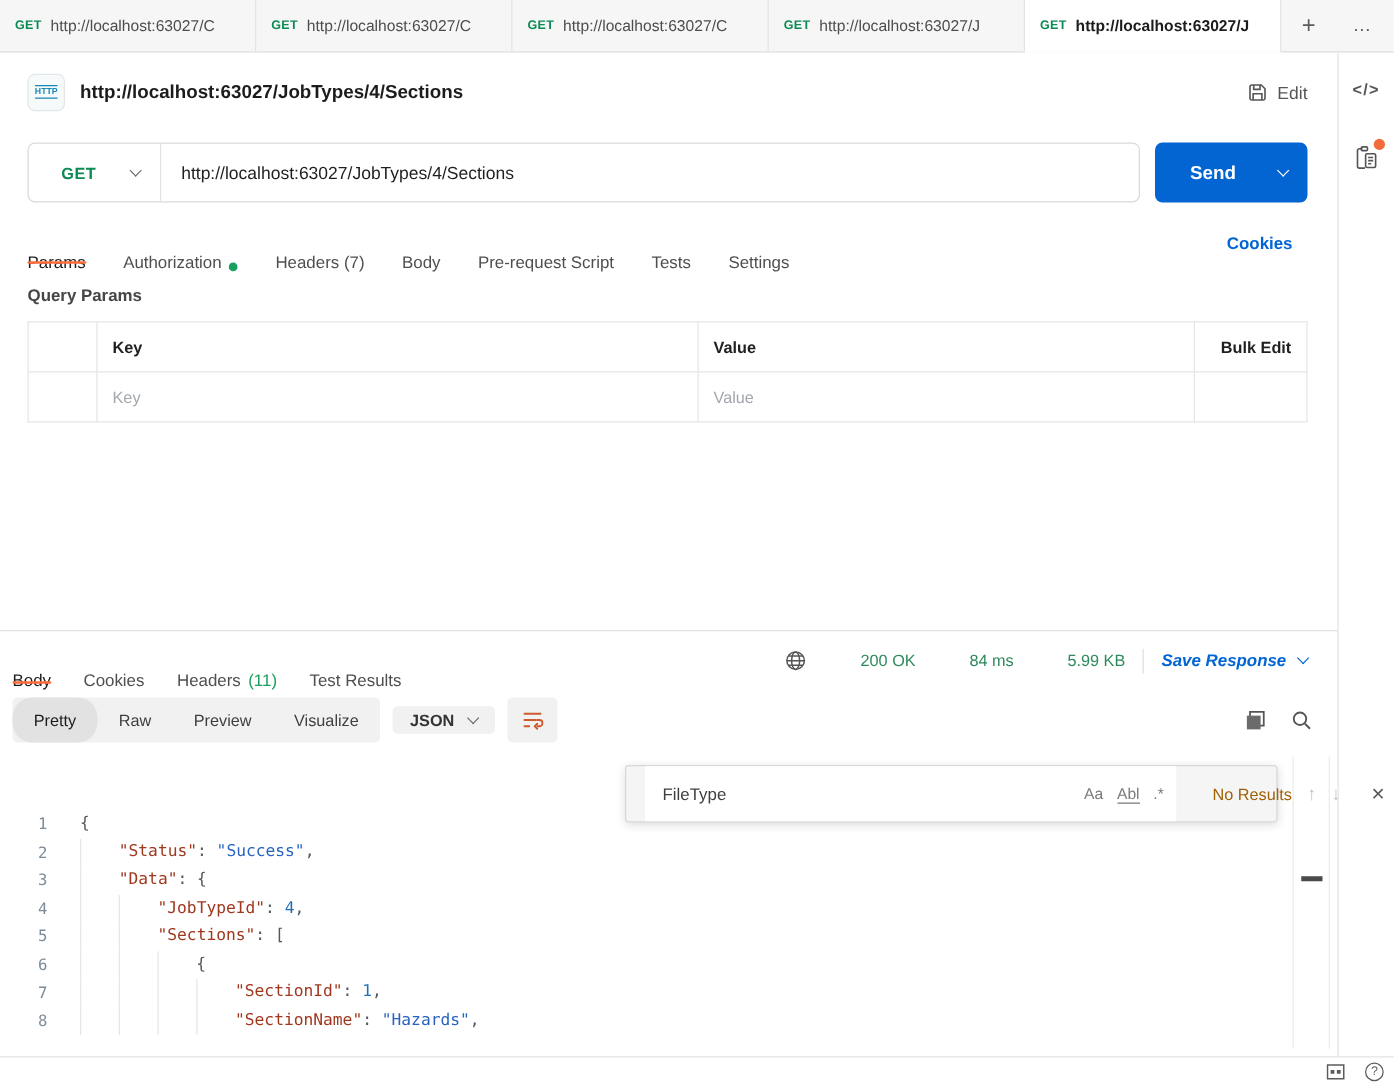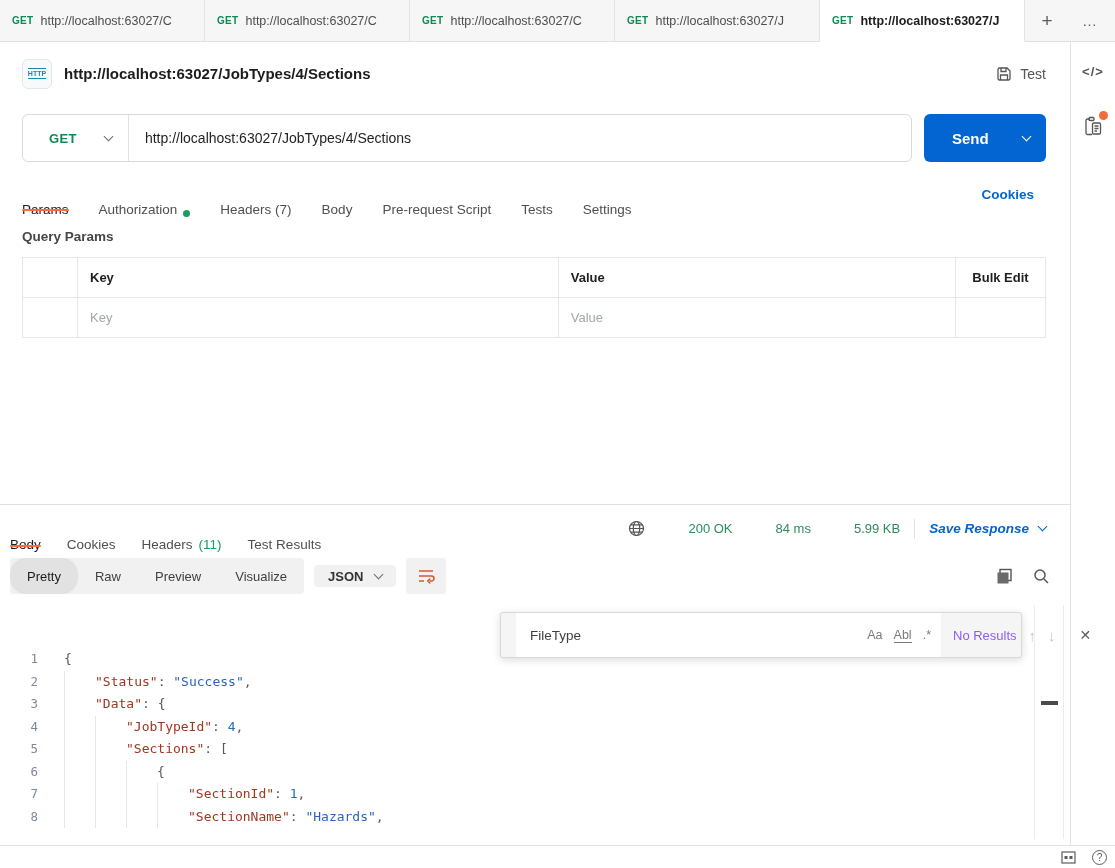--- a/index.html
+++ b/index.html
@@ -66,21 +66,21 @@
                         background:#ff6c37; border-radius:2px; }
   .gdot { width:7px; height:7px; border-radius:50%; background:#17a05f; }
   .cookies-link { margin-left:auto; color:#0265d2; font-size:13.5px; font-weight:600; cursor:pointer; }
 
   
   .qp { padding:0 24px 0 22px; }
   .qp-title { margin:12px 0 10px; font-size:13.5px; font-weight:600; color:#464646; height:18px; }
   table.qp-table { width:100%; border-collapse:collapse; }
   .qp-table th, .qp-table td { border:1px solid #e6e6e6; height:40px; padding:0 12px; font-size:13px; }
   .qp-table th { text-align:left; font-weight:600; color:#1f1f1f; }
-  .qp-table th.r { text-align:center; }
+  .qp-table th.r { text-align:right; }
   .qp-table td { color:#a2a7ad; }
   .c-check { width:55px; }
   .c-key { width:47%; }
   .c-bulk { width:90px; }
 
   
   .response { margin-top:166px; border-top:1px solid #e0e0e0; height:340px; position:relative; }
   .resp-tabs { height:47px; display:flex; align-items:center; gap:26px; padding:0 24px 0 10px; }
   .resp-tabs .rtab.active::after { bottom:5px; }
   .cnt-green { color:#17a05f; }
@@ -104,21 +104,21 @@
   
   .find-panel { position:absolute; left:500px; top:107px; width:522px; height:46px;
                 background:#f5f5f5; border:1px solid #d8d8d8; border-radius:3px;
                 box-shadow:0 2px 8px rgba(0,0,0,.14); display:flex; align-items:center;
                 padding:0 10px 0 15px; gap:12px; z-index:5; }
   .find-input { width:425px; height:100%; background:#fff; display:flex; align-items:center;
                 padding:0 10px 0 14px; flex-shrink:0; }
   .find-text { flex:1; font-size:13.5px; color:#3f3f3f; }
   .find-opts { display:flex; gap:11px; color:#7a7a7a; font-size:12.5px; align-items:center; }
   .opt-word { border-bottom:1px solid #7a7a7a; }
-  .no-results { color:#8b5cf6; font-size:13px; white-space:nowrap; }
+  .no-results { color:#a16207; font-size:13px; white-space:nowrap;margin-left:17px; }
   .find-nav { color:#c6c6c6; font-size:15px; }
   .find-close { color:#5c5c5c; font-size:14px; cursor:pointer; }
 
   
   .code { padding-top:48px; font-family:"DejaVu Sans Mono", monospace; font-size:13px; }
   .cline { display:flex; height:22.5px; line-height:22.5px; }
   .ln { width:38px; text-align:right; color:#7d8b99; font-size:12.5px; flex-shrink:0; }
   .lcontent { margin-left:26px; display:flex; }
   .guide { width:31px; border-left:1px solid #e6e6e6; flex-shrink:0; }
   .ltext { white-space:pre; }
@@ -178,21 +178,21 @@
           <span>HTTP</span>
         </div>
         <div class="req-title">http://localhost:63027/JobTypes/4/Sections</div>
         <div class="flex-sp"></div>
         <div class="save-btn">
           <svg width="16" height="16" viewBox="0 0 16 16" fill="none" stroke="#555" stroke-width="1.3">
             <path d="M2 3.5 A1.5 1.5 0 0 1 3.5 2 H11 L14 5 V12.5 A1.5 1.5 0 0 1 12.5 14 H3.5 A1.5 1.5 0 0 1 2 12.5 Z"></path>
             <path d="M5 2 v3.5 h5 V2"></path>
             <path d="M4.5 14 v-5 h7 v5"></path>
           </svg>
-          <span>Test</span>
+          <span>Edit</span>
         </div>
       </div>
 
       <div class="url-row">
         <div class="url-box">
           <div class="method">
             <span class="mlabel">GET</span>
             <span class="chev"></span>
           </div>
           <div class="vdiv"></div>

